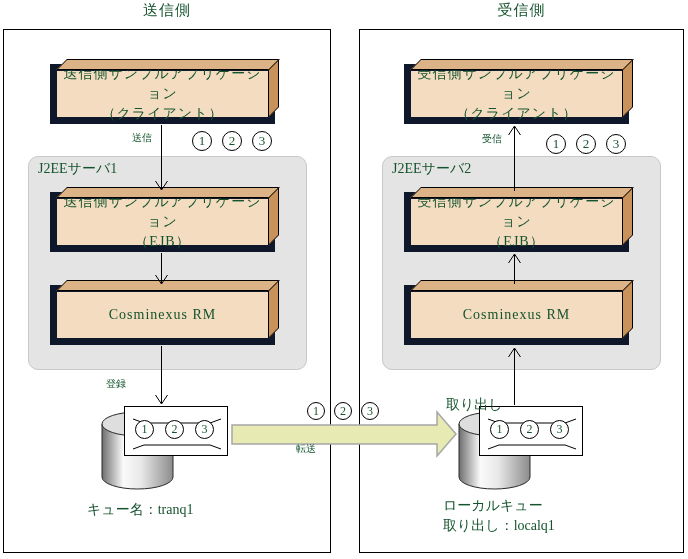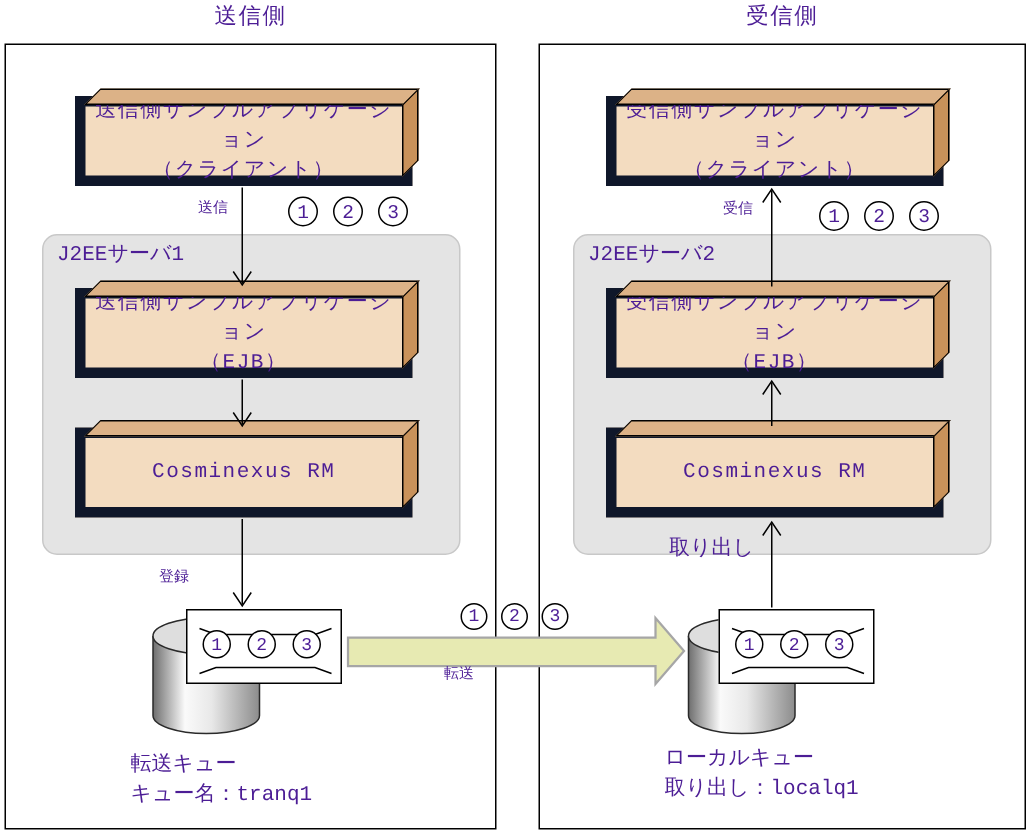--- a/index.html
+++ b/index.html
@@ -1,19 +1,19 @@
 <!DOCTYPE html>
 <html lang="ja" style="--box-front: #F3DCC0; --box-top: #DCB287; --box-side: #C9925A; --server-fill: #E4E4E4; --server-border: #C8C8C8; --transfer-fill: #E7EAB2; --transfer-stroke: #A6A6A6; --line: #000000;"><head>
 <meta charset="utf-8">
 <style>
   html,body{margin:0;padding:0;background:#fff;}
   .canvas{
     position:relative; width:688px; height:559px; background:#fff; overflow:hidden;
-    font-family:Liberation Mono, monospace;
-    color:#4c1d95;
+    font-family:Liberation Serif, serif;
+    color:#14532d;
   }
   .abs{position:absolute;}
   .title{font-size:15px; text-align:center; letter-spacing:1px;}
   .panel{border:1px solid #000; box-sizing:border-box;}
   .server{
     background:var(--server-fill,#E4E4E4);
     border:1px solid var(--server-border,#C8C8C8);
     border-radius:10px; box-sizing:border-box;
   }
   .server-label{position:absolute; left:9px; top:3px; font-size:14px;}
@@ -185,25 +185,24 @@
   </div>
   <div class="abs steps steps-transfer" style="left:307px; top:402px;">
     <span class="step-circle">1</span>
     <span class="step-circle">2</span>
     <span class="step-circle">3</span>
   </div>
 
   <div class="abs flow-label" style="left:110px; top:131px; width:42px; text-align:right;">送信</div>
   <div class="abs flow-label" style="left:460px; top:132px; width:42px; text-align:right;">受信</div>
   <div class="abs flow-label" style="left:106px; top:377px;">登録</div>
-  <div class="abs small-label" style="left:446px; top:356px;">取り出し</div>
+  <div class="abs small-label" style="left:446px; top:396px;">取り出し</div>
   <div class="abs flow-label" style="left:296px; top:442px;">転送</div>
 
   <div class="abs queue-caption" style="left:87px; top:500px;">
-    <div>転送キュー</div>
     <div>キュー名：tranq1</div>
   </div>
   <div class="abs queue-caption" style="left:443px; top:496px;">
     <div>ローカルキュー</div>
     <div>取り出し：localq1</div>
   </div>
 
 </div>
 
 </body></html>

